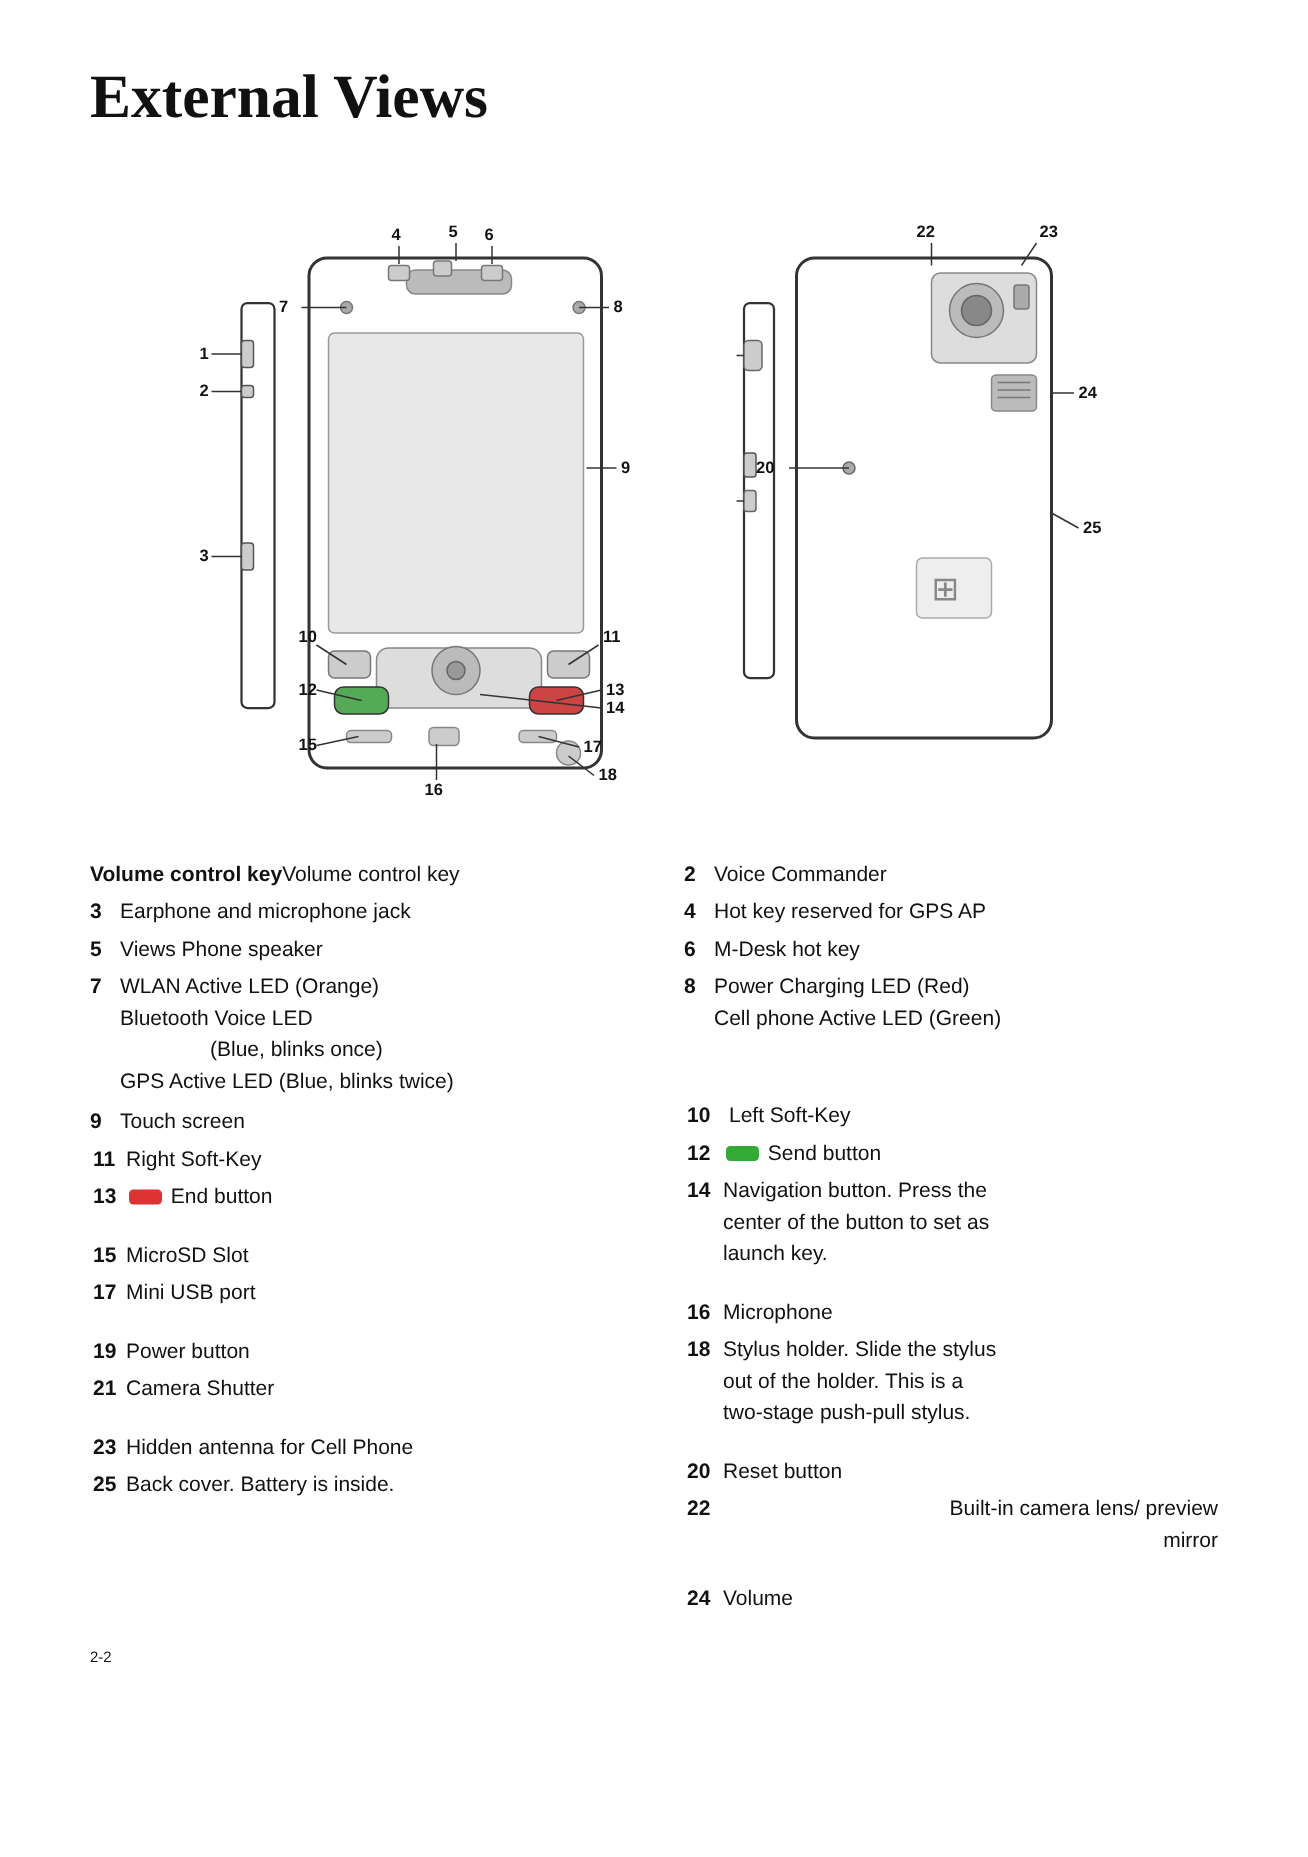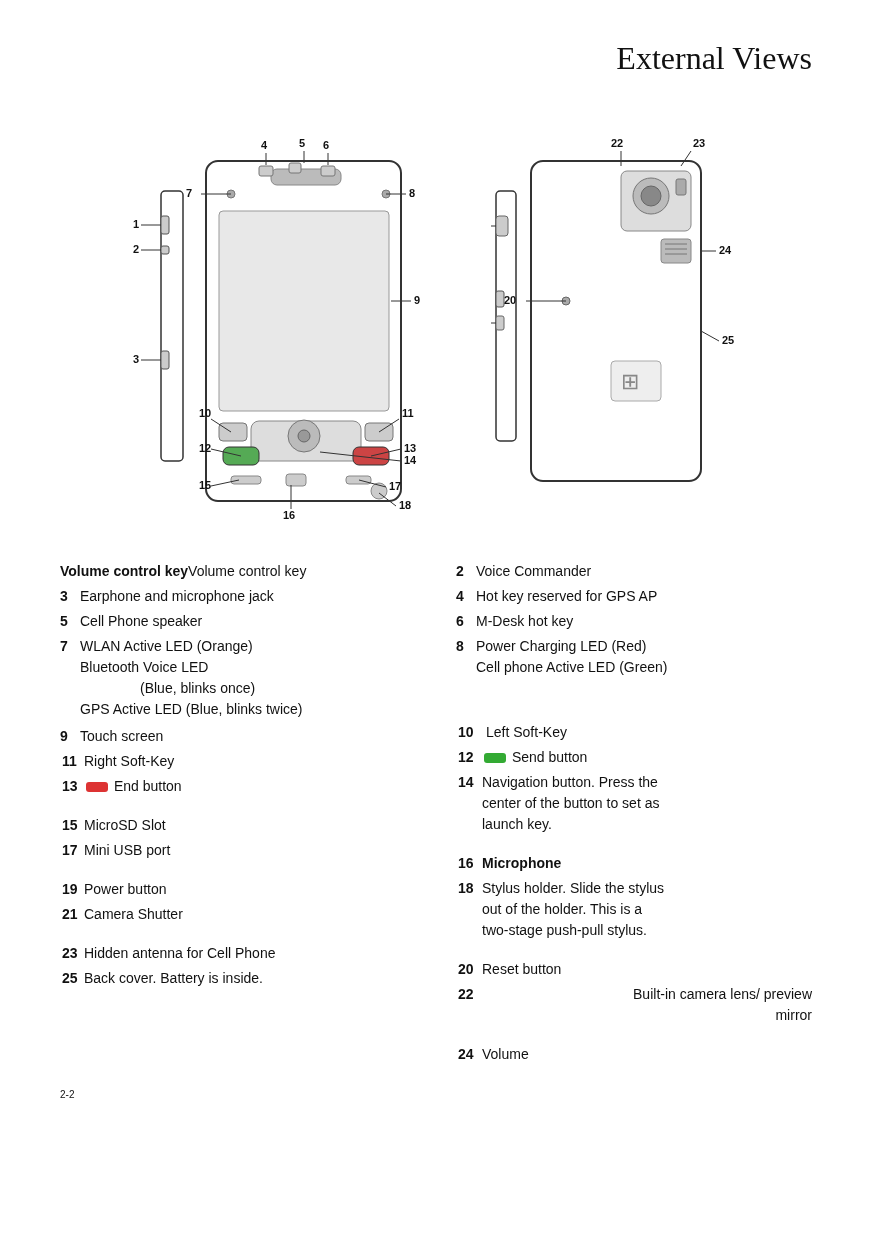--- a/index.html
+++ b/index.html
@@ -5,23 +5,23 @@
     * { margin: 0; padding: 0; box-sizing: border-box; }
     body {
       background: #fff;
       font-family: Arial, Helvetica, sans-serif;
       width: 872px;
       min-height: 1238px;
       padding: 40px 60px 40px 60px;
       color: #111;
     }
     h1 {
-      text-align: right;
-      font-size: 32px;
-      font-weight: normal;
+      text-align: left;
+      font-size: 41px;
+      font-weight: bold;
       margin-bottom: 24px;
       font-family: Georgia, serif;
     }
     .diagram-area {
       display: flex;
       justify-content: center;
       gap: 40px;
       margin-bottom: 30px;
     }
     
@@ -246,21 +246,21 @@
       <span class="legend-text">Volume control key</span>
     </div>
 
     <div class="legend-row">
       <span class="legend-num" style="font-weight:bold; min-width:20px;">3</span>
       <span class="legend-text">Earphone and microphone jack</span>
     </div>
 
     <div class="legend-row">
       <span class="legend-num" style="font-weight:bold; min-width:20px;">5</span>
-      <span class="legend-text">Cell Phone speaker</span>
+      <span class="legend-text">Views Phone speaker</span>
     </div>
 
     <div class="legend-row" style="align-items:flex-start; margin-bottom:6px;">
       <span class="legend-num" style="font-weight:bold; min-width:20px;">7</span>
       <span class="legend-text">
         WLAN Active LED (Orange)<br>
         <span style="margin-left:0px;">Bluetooth Voice LED</span><br>
         <span style="margin-left:60px;">(Blue, blinks once)</span><br>
         GPS Active LED (Blue, blinks twice)
       </span>
@@ -355,21 +355,21 @@
 
     <div class="legend-row" style="align-items:flex-start; margin-bottom:18px;">
       <span class="legend-num" style="font-weight:bold; min-width:24px; padding-left:2px;">14</span>
       <span class="legend-text" style="margin-left:2px;">
         Navigation button. Press the<br>center of the button to set as<br>launch key.
       </span>
     </div>
 
     <div class="legend-row">
       <span class="legend-num" style="font-weight:bold; min-width:24px; padding-left:2px;">16</span>
-      <span class="legend-text" style="margin-left:2px;font-weight:bold;">Microphone</span>
+      <span class="legend-text" style="margin-left:2px;">Microphone</span>
     </div>
 
     <div class="legend-row" style="align-items:flex-start; margin-bottom:18px;">
       <span class="legend-num" style="font-weight:bold; min-width:24px; padding-left:2px;">18</span>
       <span class="legend-text" style="margin-left:2px;">
         Stylus holder. Slide the stylus<br>out of the holder. This is a<br>two-stage push-pull stylus.
       </span>
     </div>
 
     <div class="legend-row">

